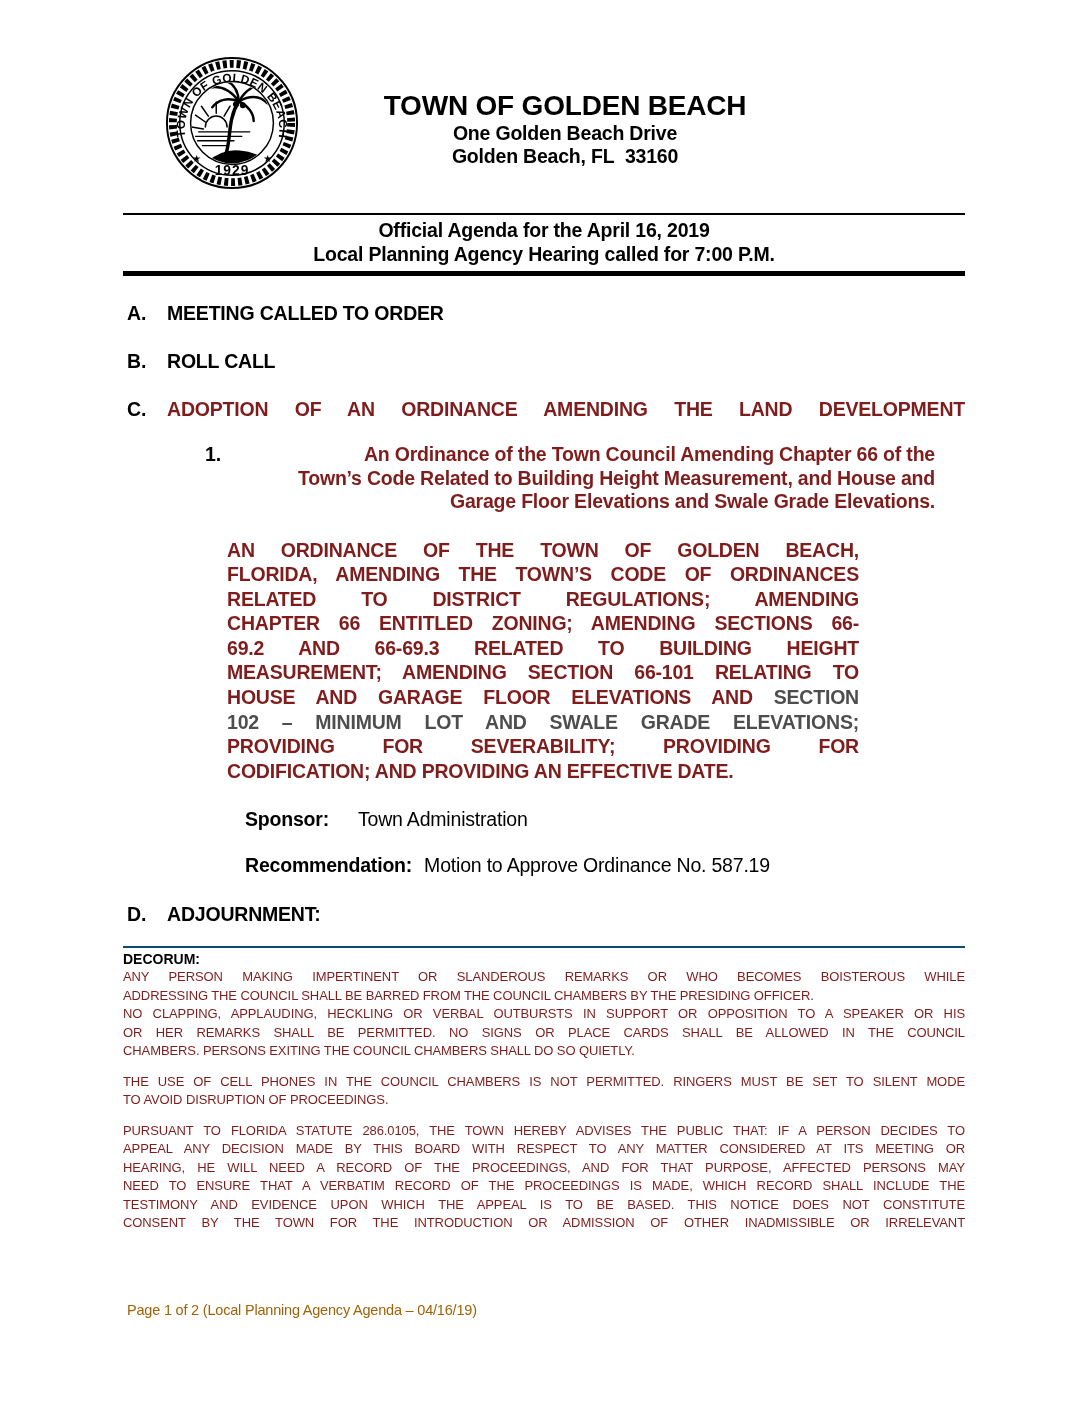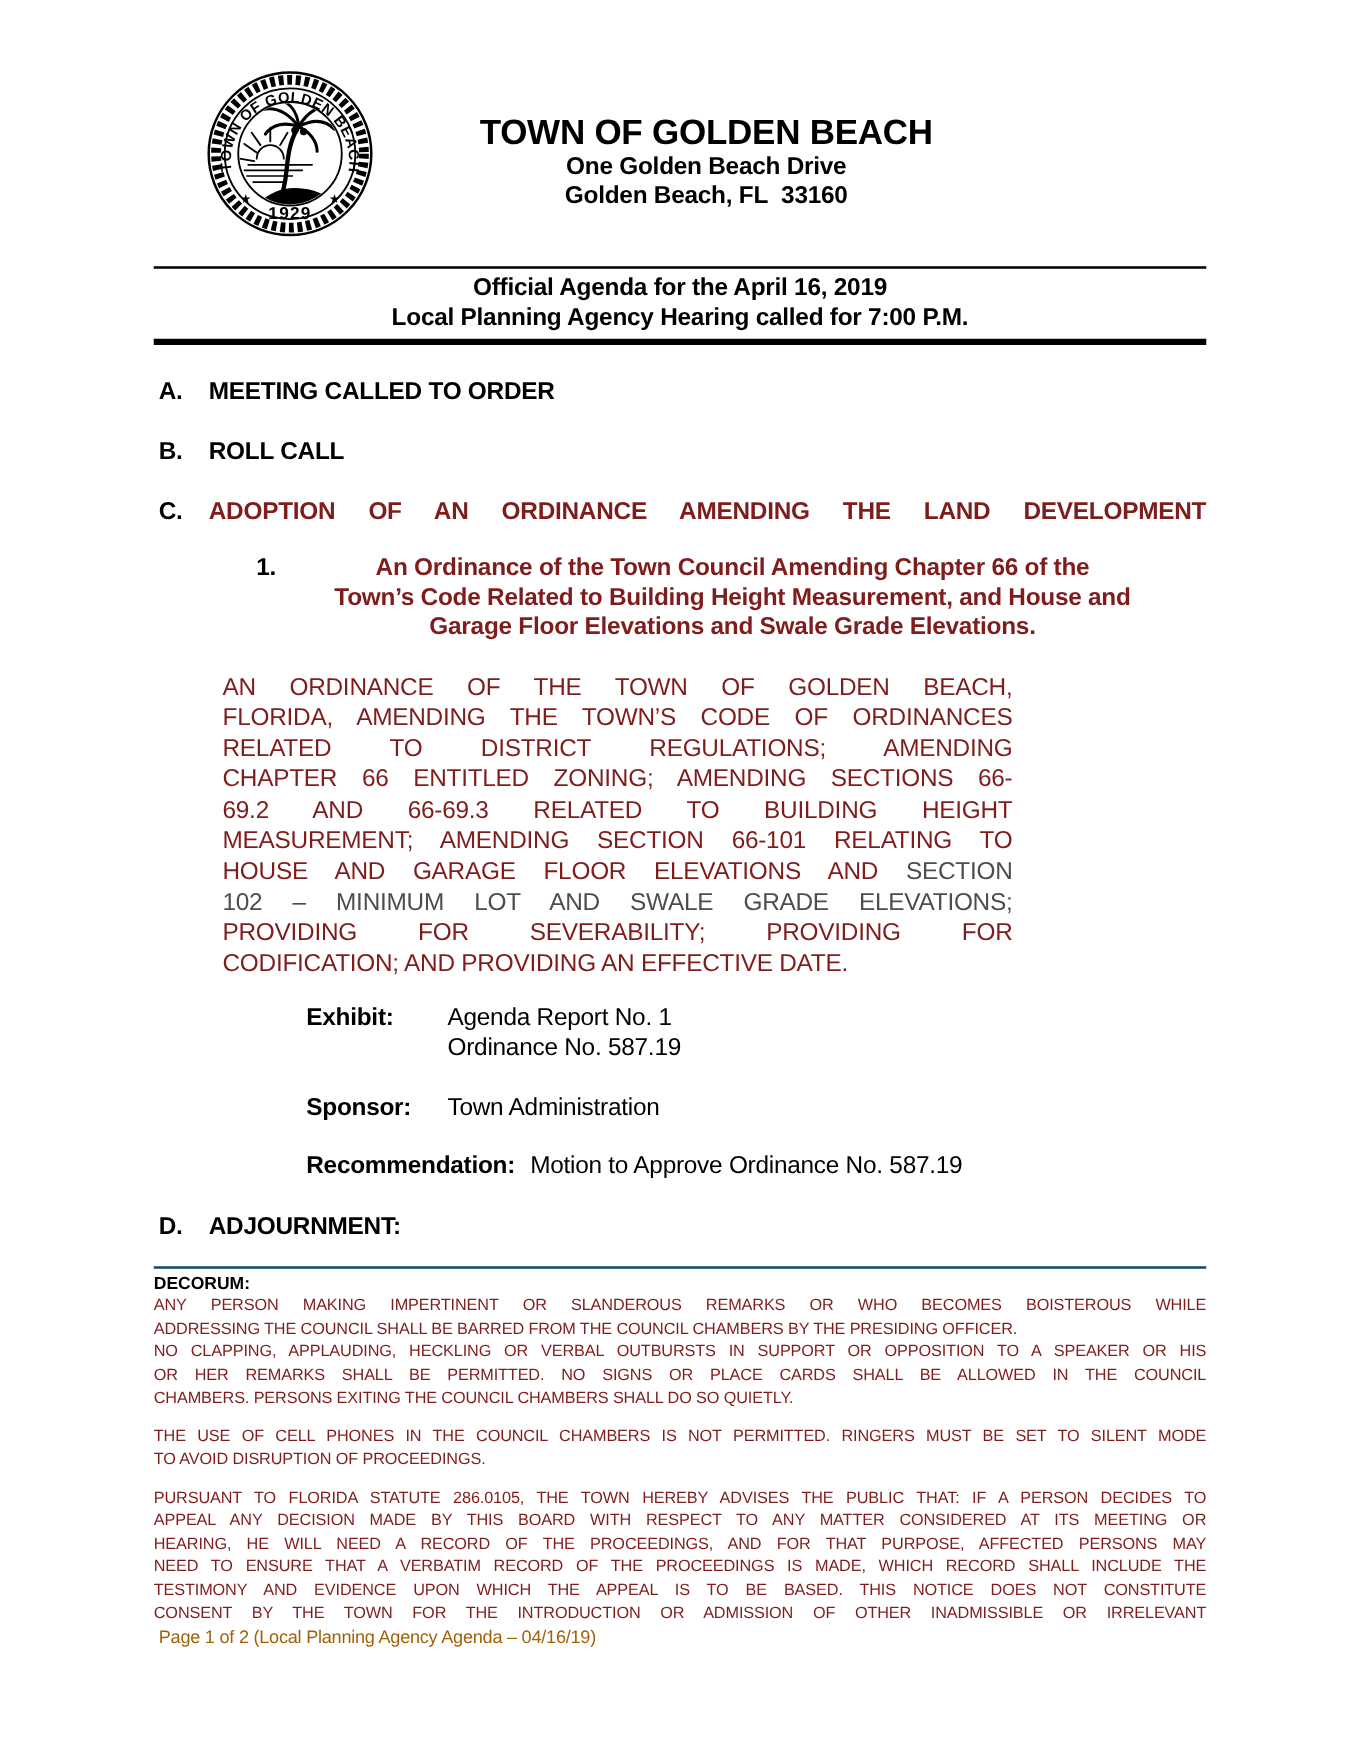--- a/index.html
+++ b/index.html
@@ -28,31 +28,31 @@
   .item-letter { flex:none; width:40px; }
   .item-title { flex:1; }
   .mt-a { margin-top:26px; }
   .mt-b { margin-top:25px; }
   .mt-c { margin-top:25px; }
   .mt-d { margin-top:26px; }
 
   
   .lines-justify .line { text-align:justify; text-align-last:justify; }
   .lines-justify .line.last { text-align-last:left; }
-  .lines-left .line { text-align:center; }
+  .lines-left .line { text-align:right; }
   .seg-black { color:#7f1d1d; }
   .seg-gray  { color:#4d4d4d; }
 
   .sub-item { display:flex; margin-left:82px; margin-top:22px;
               font-weight:bold; font-size:19.5px; line-height:23.5px; width:730px; }
   .sub-num { flex:none; width:32px; }
   .sub-title { flex:1; }
 
-  .ordinance { margin-left:55px; margin-top:24px; width:632px;
-               font-size:19.5px; line-height:24.6px; }
+  .ordinance { margin-left:104px; margin-top:24px; width:632px;
+               font-size:19.5px; line-height:24.6px;font-weight:bold; }
 
   .kv { display:flex; margin-left:122px; font-size:19.5px; line-height:24px; }
   .kv-label { flex:none; width:113px; font-weight:bold; }
   .exhibit { margin-top:19px; }
   .sponsor { margin-top:24px; }
   .rec { margin-left:122px; margin-top:22px; font-size:19.5px; line-height:24px; }
   .rec .rec-label { font-weight:bold; margin-right:12px; }
 
   
   .decorum { margin-top:20px; border-top:2px solid #0c4a6e; padding-top:2px; }
@@ -150,27 +150,20 @@
         <div class="line"><span class="seg-black">RELATED TO DISTRICT REGULATIONS; AMENDING</span></div>
         <div class="line"><span class="seg-black">CHAPTER 66 ENTITLED ZONING; AMENDING SECTIONS 66-</span></div>
         <div class="line"><span class="seg-black">69.2 AND 66-69.3 RELATED TO BUILDING HEIGHT</span></div>
         <div class="line"><span class="seg-black">MEASUREMENT; AMENDING SECTION 66-101 RELATING TO</span></div>
         <div class="line"><span class="seg-black">HOUSE AND GARAGE FLOOR ELEVATIONS AND</span> <span class="seg-gray">SECTION</span></div>
         <div class="line"><span class="seg-gray">102 – MINIMUM LOT AND SWALE GRADE ELEVATIONS;</span></div>
         <div class="line"><span class="seg-black">PROVIDING FOR SEVERABILITY; PROVIDING FOR</span></div>
         <div class="line last"><span class="seg-black">CODIFICATION; AND PROVIDING AN EFFECTIVE DATE.</span></div>
       </div>
 
-    <div class="kv exhibit">
-      <span class="kv-label">Exhibit:</span>
-      <div class="kv-values">
-        <div>Agenda Report No. 1</div>
-        <div>Ordinance No. 587.19</div>
-      </div>
-    </div>
 
     <div class="kv sponsor">
       <span class="kv-label">Sponsor:</span>
       <div>Town Administration</div>
     </div>
 
     <div class="rec">
       <span class="rec-label">Recommendation:</span><span>Motion to Approve Ordinance No. 587.19</span>
     </div>
 

